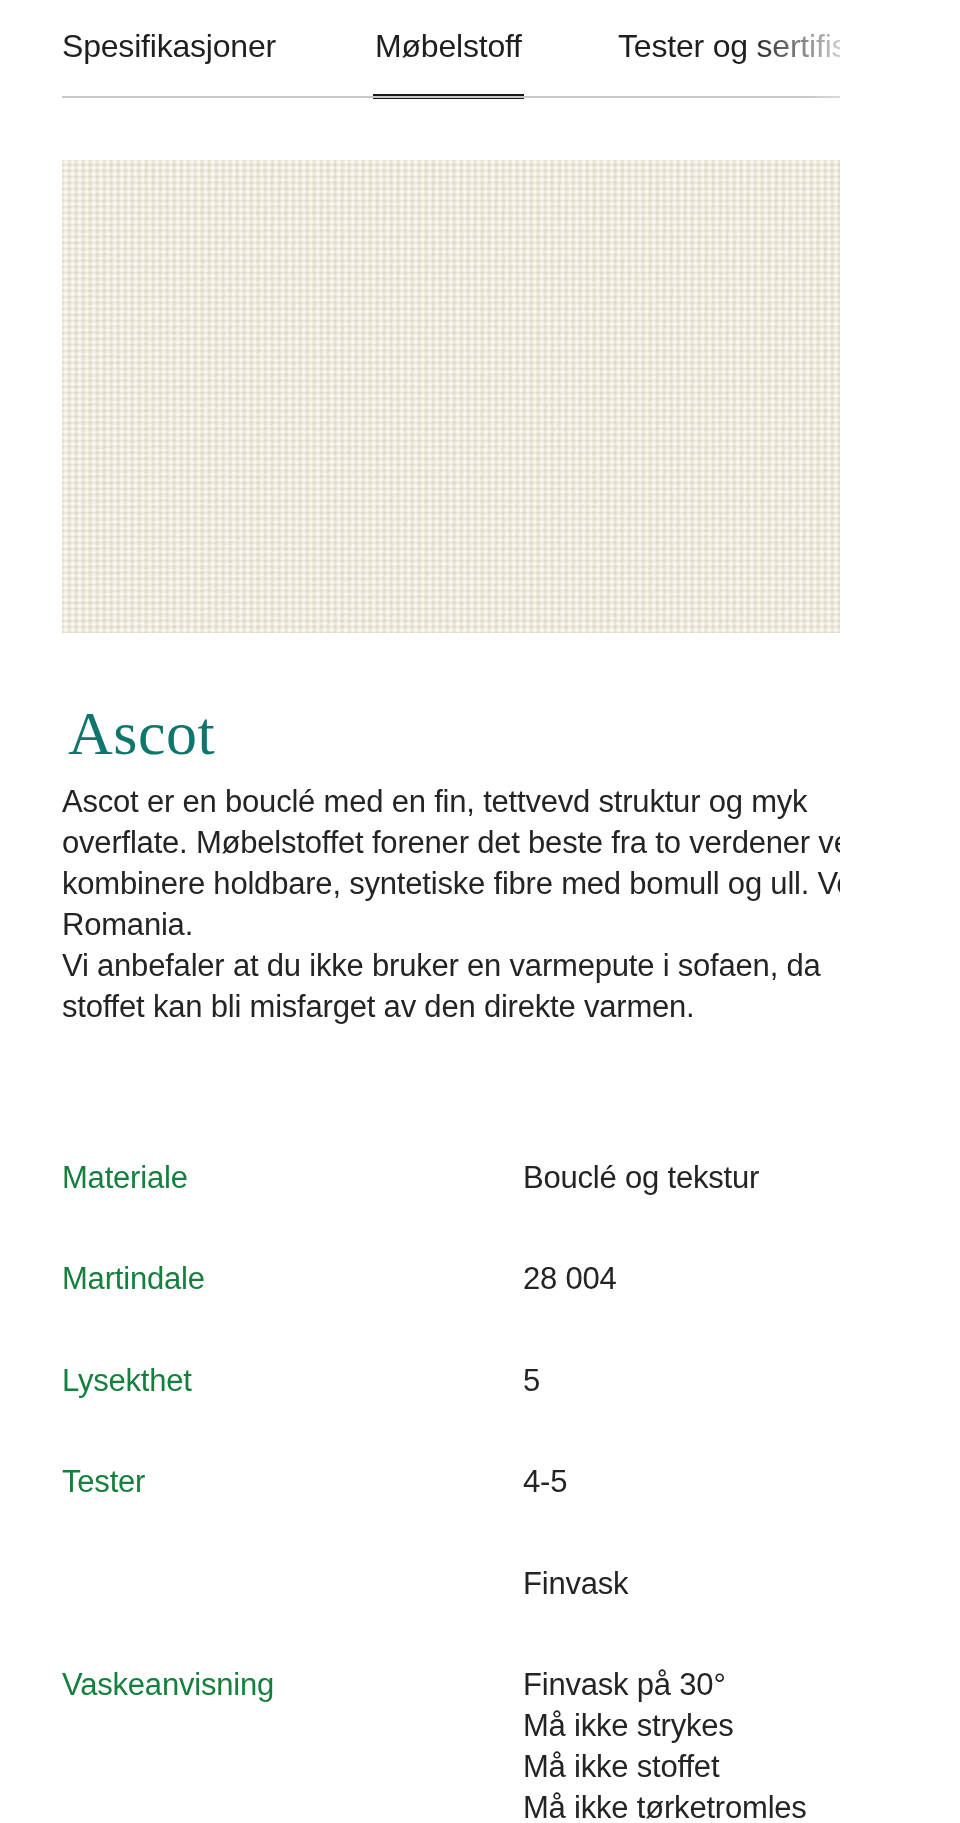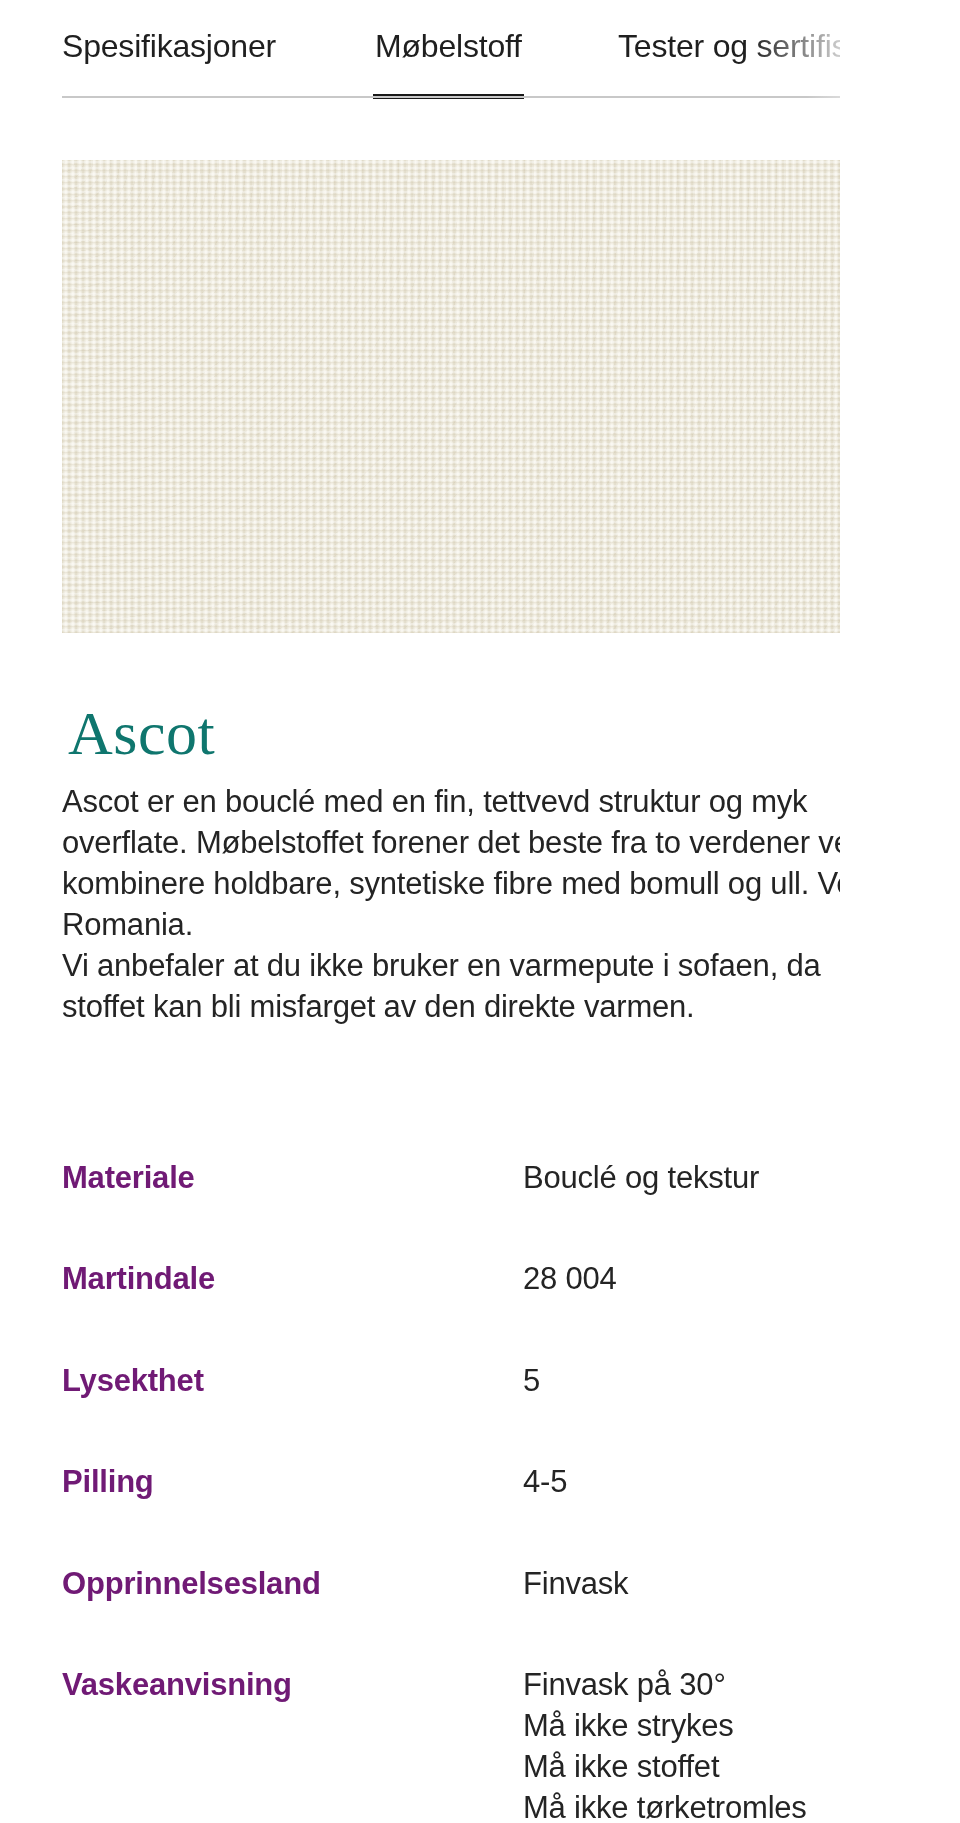--- a/index.html
+++ b/index.html
@@ -58,21 +58,21 @@
     position:absolute;left:62px;top:781px;width:842px;
     font-size:31px;line-height:41px;letter-spacing:-0.2px;color:#242424;
   }
   
   .spec-row{
     position:absolute;left:62px;width:836px;
     font-size:31px;line-height:41px;letter-spacing:-0.2px;
   }
   .row-0{top:1157px;} .row-1{top:1258px;} .row-2{top:1360px;}
   .row-3{top:1461px;} .row-4{top:1563px;} .row-5{top:1664px;}
-  .spec-label{font-weight:700;color:#701a75;}
+  .spec-label{font-weight:400;color:#15803d;}
   .spec-value{position:absolute;left:461px;top:0;font-weight:400;color:#242424;white-space:nowrap;}
 </style>
 </head>
 <body>
 
 <div id="page">
 
   <header>
     <div class="tab tab-1">
       <span>Spesifikasjoner</span>
@@ -109,25 +109,24 @@
     </div>
     <div class="spec-row row-1">
       <span class="spec-label">Martindale</span>
       <div class="spec-value">28 004</div>
     </div>
     <div class="spec-row row-2">
       <span class="spec-label">Lysekthet</span>
       <div class="spec-value">5</div>
     </div>
     <div class="spec-row row-3">
-      <span class="spec-label">Pilling</span>
+      <span class="spec-label">Tester</span>
       <div class="spec-value">4-5</div>
     </div>
     <div class="spec-row row-4">
-      <span class="spec-label">Opprinnelsesland</span>
       <div class="spec-value">Finvask</div>
     </div>
     <div class="spec-row row-5">
       <span class="spec-label">Vaskeanvisning</span>
       <div class="spec-value">
         <div>Finvask på 30°</div>
         <div>Må ikke strykes</div>
         <div>Må ikke stoffet</div>
         <div>Må ikke tørketromles</div>
       </div>

